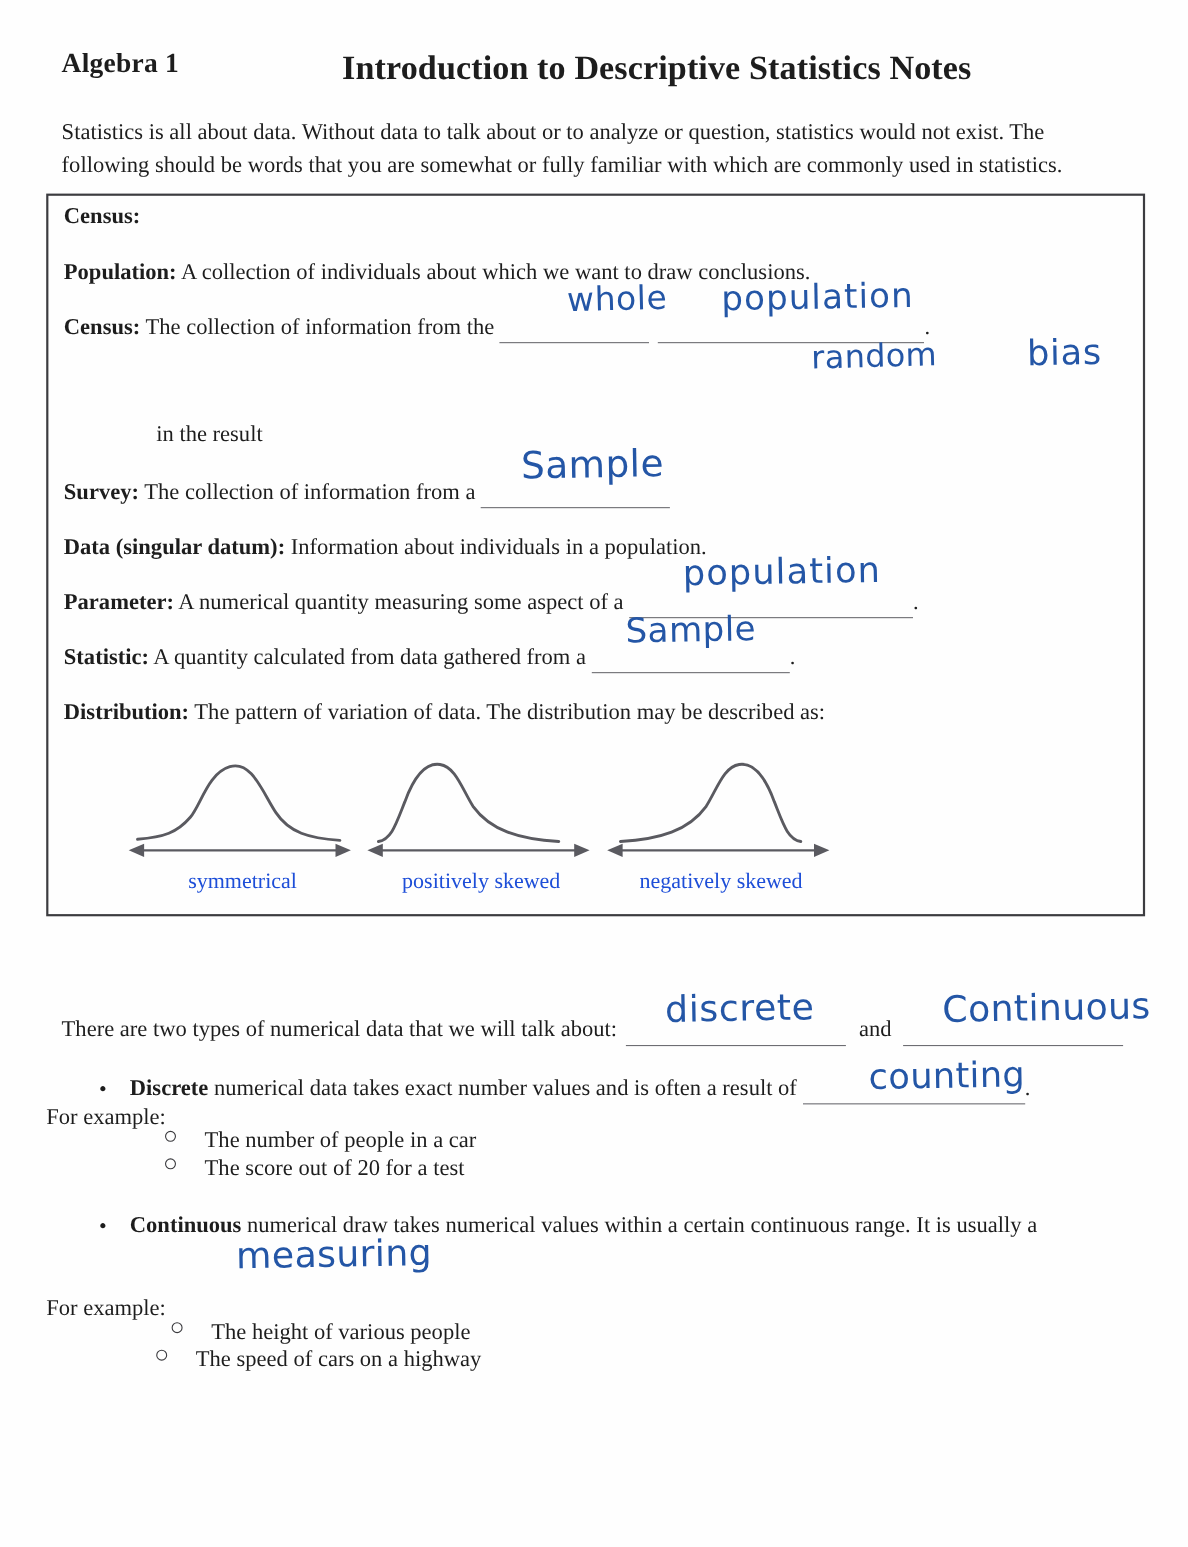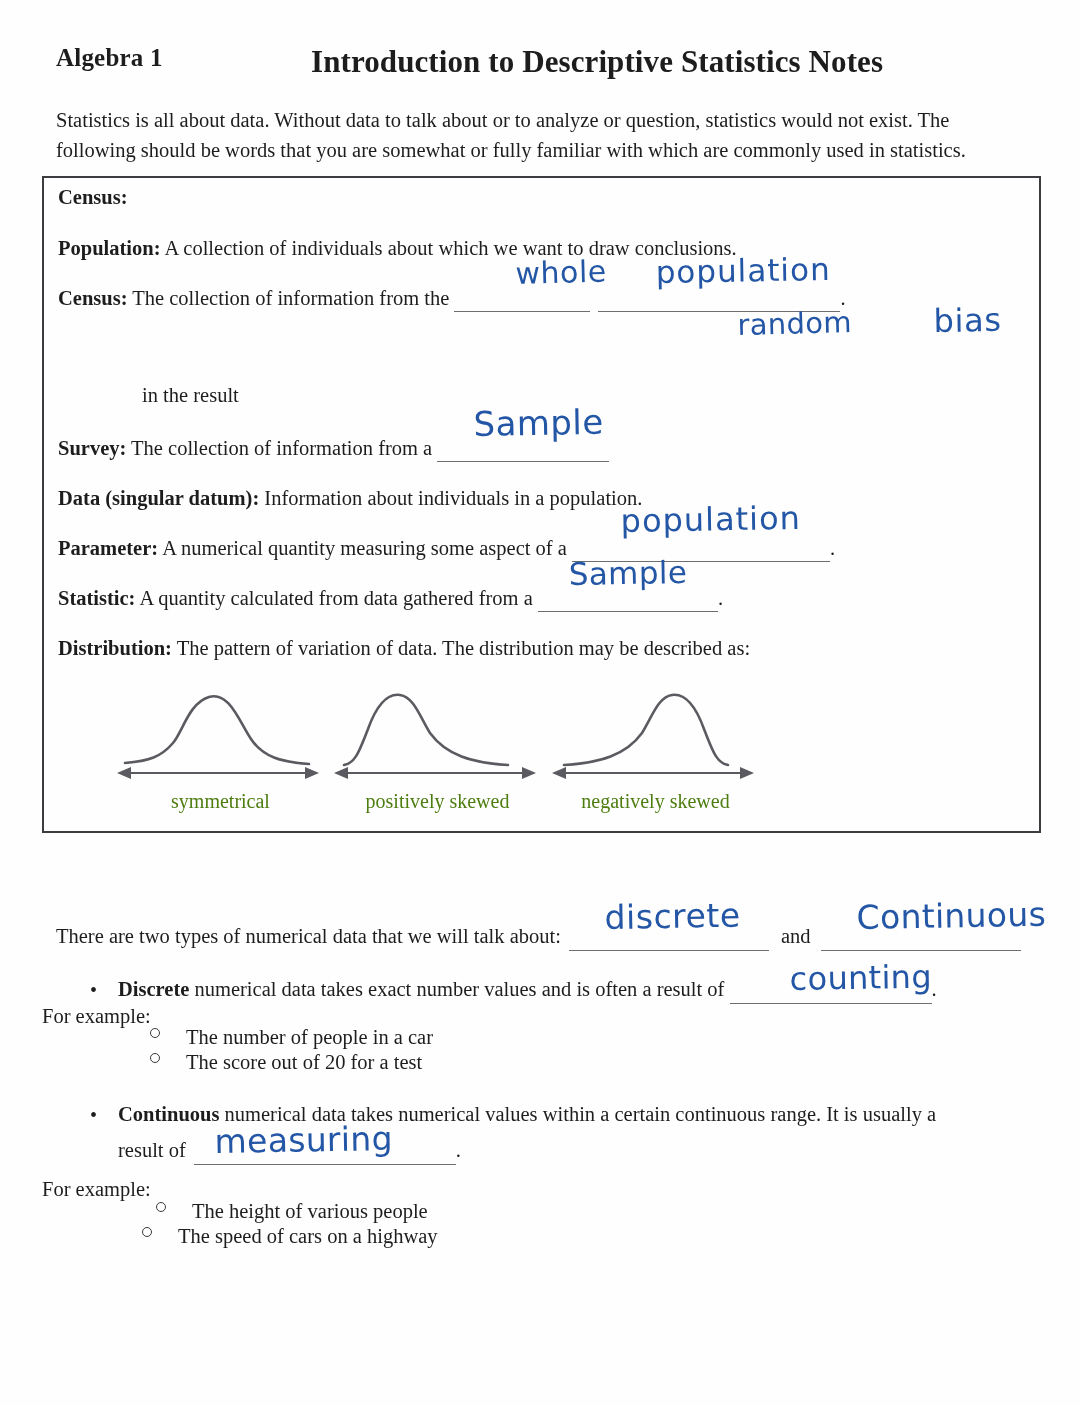--- a/index.html
+++ b/index.html
@@ -123,21 +123,21 @@
     top: 0;
     width: 215px;
     height: 150px;
   }
   .dist-label {
     position: absolute;
     top: 117px;
     width: 100%;
     text-align: center;
     font-size: 20px;
-    color: #4d7c0f;
+    color: #1d4ed8;
   }
   .dist svg { display: block; }
 
   
   .lower {
     position: absolute;
     left: 0;
     top: 0;
     width: 1080px;
     height: 1406px;
@@ -293,26 +293,23 @@
       <span class="ring"></span>
       <span class="txt">The number of people in a car</span>
     </div>
     <div class="sub-bullet" style="left:150px;top:1048px;">
       <span class="ring"></span>
       <span class="txt">The score out of 20 for a test</span>
     </div>
 
     <div class="bullet" style="left:90px;top:1100px;">
       <span class="dot">•</span>
-      <span style="margin-left:28px;"><b>Continuous</b><span> numerical data takes numerical values within a certain continuous range. It is usually a</span></span>
-    </div>
-
-    <div class="para" style="left:118px;top:1136px;">
-      <span>result of</span><span class="blank" style="width:262px;margin-left:8px;"></span><span>.</span>
-    </div>
+      <span style="margin-left:28px;"><b>Continuous</b><span> numerical draw takes numerical values within a certain continuous range. It is usually a</span></span>
+    </div>
+
     <div class="hw" style="left:215px;top:1122px;font-size:33px;letter-spacing:0.3px;transform:rotate(-1deg);">measuring</div>
 
     <div class="para" style="left:42px;top:1175px;">For example:</div>
 
     <div class="sub-bullet" style="left:156px;top:1197px;">
       <span class="ring"></span>
       <span class="txt">The height of various people</span>
     </div>
     <div class="sub-bullet" style="left:142px;top:1222px;text-align:center;">
       <span class="ring"></span>

